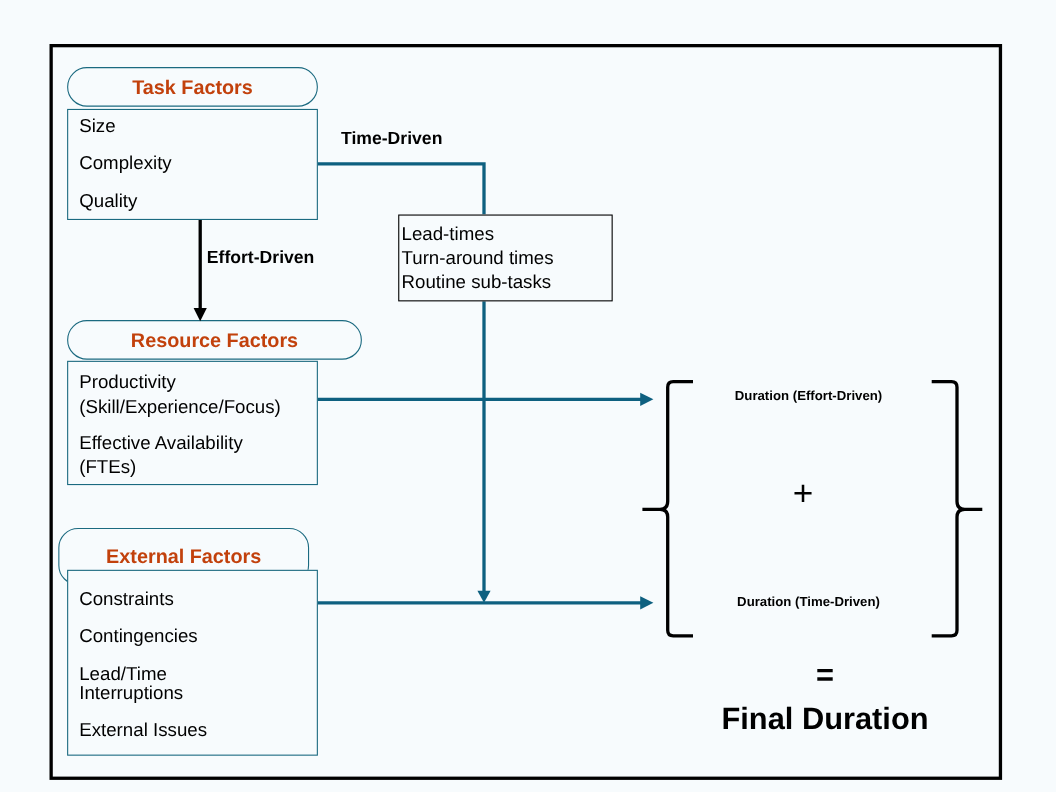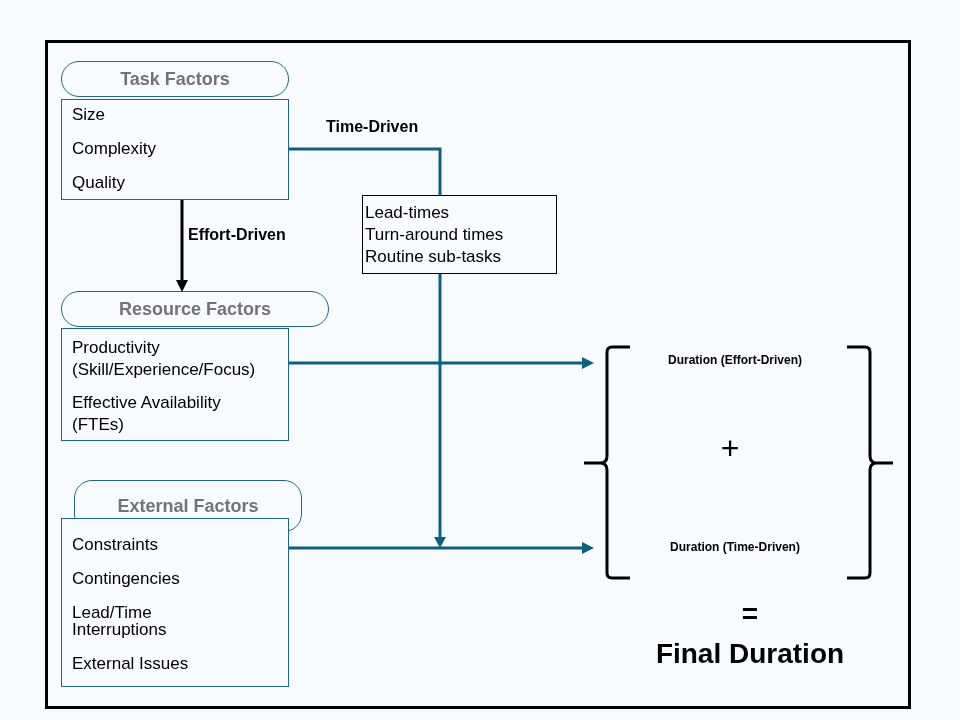--- a/index.html
+++ b/index.html
@@ -12,21 +12,21 @@
     .frame {
       position: absolute; left: 45px; top: 40px; width: 860px; height: 663px;
       border: 3px solid #000; box-sizing: content-box;
     }
     .box {
       position: absolute; box-sizing: border-box;
       border: 1px solid #1b6a80; background: #f7fbfd;
     }
     .hdr {
       display: flex; align-items: center; justify-content: center;
-      color: #737373; font-weight: bold; font-size: 18px; border-radius: 18px;
+      color: #c2410c; font-weight: bold; font-size: 18px; border-radius: 18px;
     }
     .list { padding: 4px 0 0 10px; font-size: 17px; }
     .list .item { line-height: 17px; margin: 0; }
     .label { position: absolute; font-weight: bold; font-size: 16px; white-space: nowrap; }
     .dur { position: absolute; font-weight: bold; font-size: 12px; white-space: nowrap; text-align: center; }
     svg.overlay { position: absolute; left: 0; top: 0; width: 960px; height: 720px; pointer-events: none; }
     .lead-box {
       position: absolute; left: 362px; top: 195px; width: 195px; height: 79px;
       box-sizing: border-box; border: 1px solid #000; background: #f7fbfd;
       padding: 6px 0 0 2px; font-size: 17px; line-height: 22px;
@@ -49,21 +49,21 @@
 <div class="box hdr" style="left:61px; top:291px; width:268px; height:36px;">
   <span>Resource Factors</span>
 </div>
 <div class="box list" style="left:61px; top:328px; width:228px; height:113px; padding-top:8px; line-height:22px;">
   <div>Productivity</div>
   <div style="margin-bottom:11px;">(Skill/Experience/Focus)</div>
   <div>Effective Availability</div>
   <div>(FTEs)</div>
 </div>
 
-<div class="box hdr" style="left:74px; top:480px; width:228px; height:52px;">
+<div class="box hdr" style="left:53px; top:480px; width:228px; height:52px;">
   <span>External Factors</span>
 </div>
 <div class="box list" style="left:61px; top:518px; width:228px; height:169px; padding-top:17px;">
   <div class="item" style="margin-bottom:17px;">Constraints</div>
   <div class="item" style="margin-bottom:17px;">Contingencies</div>
   <div class="item" style="">Lead/Time</div>
   <div class="item" style="margin-bottom:17px;">Interruptions</div>
   <div class="item">External Issues</div>
 </div>
 
@@ -80,21 +80,21 @@
   <polygon points="582,357 594,363 582,369" fill="#0e6080"></polygon>
 
   <line x1="289" y1="548" x2="583" y2="548" stroke="#0e6080" stroke-width="3"></line>
   <polygon points="582,542 594,548 582,554" fill="#0e6080"></polygon>
 
   <path d="M630,347 L612,347 Q607,347 607,352 L607,456 Q607,463 600,463 L584,463 L600,463 Q607,463 607,470 L607,573 Q607,578 612,578 L630,578" fill="none" stroke="#000" stroke-width="3"></path>
 
   <path d="M847,347 L865,347 Q870,347 870,352 L870,456 Q870,463 877,463 L893,463 L877,463 Q870,463 870,470 L870,573 Q870,578 865,578 L847,578" fill="none" stroke="#000" stroke-width="3"></path>
 </svg>
 
-<div class="label" style="left:326px; top:118px;text-align:center;">Time-Driven</div>
+<div class="label" style="left:310px; top:118px;text-align:center;">Time-Driven</div>
 <div class="label" style="left:188px; top:226px;">Effort-Driven</div>
 
 <div class="lead-box">
   <div>Lead-times</div>
   <div>Turn-around times</div>
   <div>Routine sub-tasks</div>
 </div>
 
 <div class="dur" style="left:630px; top:353px; width:210px;">Duration (Effort-Driven)</div>
 <div class="dur" style="left:700px; top:430px; width:60px; font-size:32px; font-weight:normal;">+</div>

